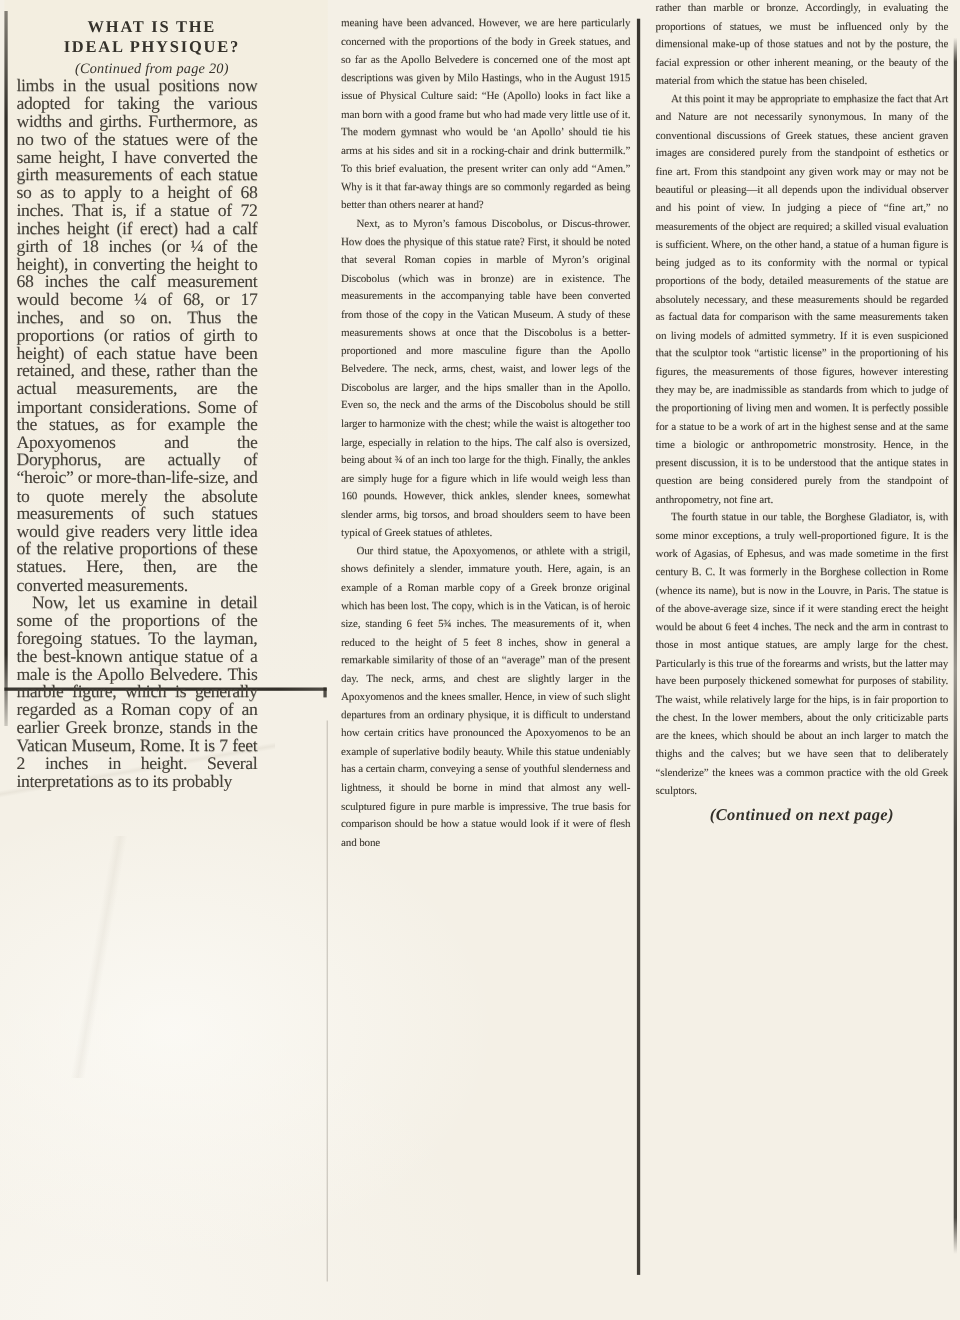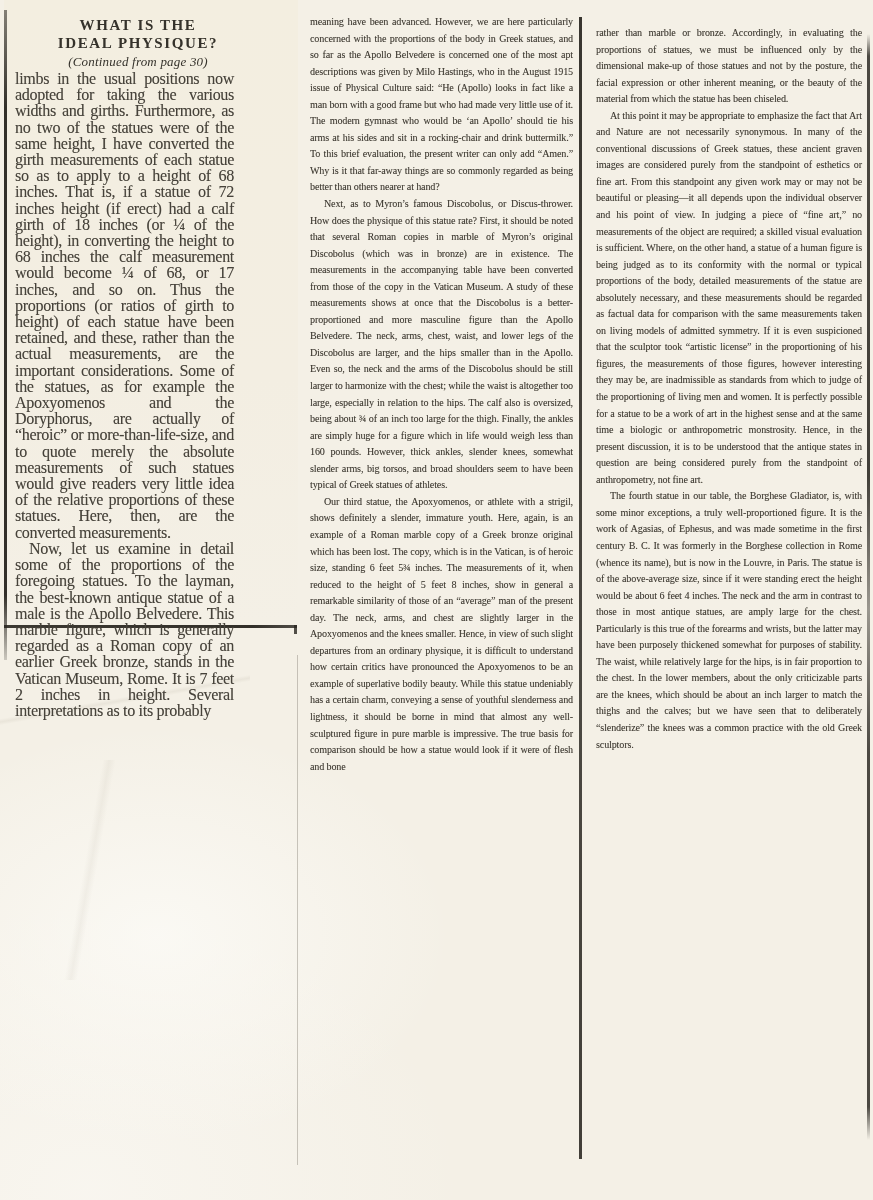--- a/index.html
+++ b/index.html
@@ -29,21 +29,21 @@
 
   .title-block{margin:16px 0 0 34px;width:200px;text-align:center;color:#35322b;}
   .title{font-weight:bold;font-size:15px;line-height:18px;letter-spacing:1.6px;}
   .continued-from{font-style:italic;font-size:13px;line-height:16px;margin-top:2px;letter-spacing:.2px;}
 
   .coltext p{margin:0;text-align:justify;color:var(--ink);}
   .col1text{position:absolute;left:15px;top:71px;width:219px;}
   .col1text p{font-size:16px;line-height:16.2px;letter-spacing:-0.3px;color:var(--ink1);
     text-shadow:.2px .2px .3px rgba(70,66,58,.35);}
   .col2{position:absolute;left:310px;top:14px;width:263px;}
-  .col3{position:absolute;left:596px;top:25px;width:266px;}
+  .col3{position:absolute;left:596px;top:0;width:266px;}
   .col2 p,.col3 p{font-size:10px;line-height:16.55px;letter-spacing:-0.1px;
     text-shadow:.2px .2px .3px rgba(62,58,50,.35);}
   .indent{text-indent:14px;}
 
   .divider{position:absolute;left:579px;top:17px;width:3px;height:1142px;
     background:linear-gradient(180deg,rgba(46,43,37,.95),rgba(46,43,37,.85) 60%,rgba(46,43,37,.9));}
   .right-edge{position:absolute;left:867px;top:34px;width:3px;height:1106px;
     background:linear-gradient(180deg,rgba(46,43,37,0) 0%,rgba(46,43,37,.85) 2%,rgba(46,43,37,.9) 40%,
       rgba(46,43,37,.45) 52%,rgba(46,43,37,.85) 65%,rgba(46,43,37,.85) 97%,rgba(46,43,37,0) 100%);}
 
@@ -61,21 +61,21 @@
 
 <div class="page">
 
   <div class="crease crease-1"></div>
   <div class="crease crease-2"></div>
 
   <section class="clipping1">
     <header class="title-block">
       <div class="title">WHAT IS THE</div>
       <div class="title">IDEAL PHYSIQUE?</div>
-      <div class="continued-from">(Continued from page 30)</div>
+      <div class="continued-from">(Continued from page 20)</div>
     </header>
   </section>
 
   <div class="clip-edge-left"></div>
   <div class="clip-edge-bottom"></div>
   <div class="clip-edge-hook"></div>
   <div class="clip2-edge"></div>
 
   <section class="coltext col1text">
     <p>limbs in the usual positions now adopted for taking the various widths and girths. Furthermore, as no two of the statues were of the same height, I have converted the girth measurements of each statue so as to apply to a height of 68 inches. That is, if a statue of 72 inches height (if erect) had a calf girth of 18 inches (or ¼ of the height), in converting the height to 68 inches the calf measurement would become ¼ of 68, or 17 inches, and so on. Thus the proportions (or ratios of girth to height) of each statue have been retained, and these, rather than the actual measurements, are the important considerations. Some of the statues, as for example the Apoxyomenos and the Doryphorus, are actually of “heroic” or more-than-life-size, and to quote merely the absolute measurements of such statues would give readers very little idea of the relative proportions of these statues. Here, then, are the converted measurements.</p>
@@ -88,15 +88,16 @@
     <p class="indent">Our third statue, the Apoxyomenos, or athlete with a strigil, shows definitely a slender, immature youth. Here, again, is an example of a Roman marble copy of a Greek bronze original which has been lost. The copy, which is in the Vatican, is of heroic size, standing 6 feet 5¾ inches. The measurements of it, when reduced to the height of 5 feet 8 inches, show in general a remarkable similarity of those of an “average” man of the present day. The neck, arms, and chest are slightly larger in the Apoxyomenos and the knees smaller. Hence, in view of such slight departures from an ordinary physique, it is difficult to understand how certain critics have pronounced the Apoxyomenos to be an example of superlative bodily beauty. While this statue undeniably has a certain charm, conveying a sense of youthful slenderness and lightness, it should be borne in mind that almost any well-sculptured figure in pure marble is impressive. The true basis for comparison should be how a statue would look if it were of flesh and bone</p>
   </section>
 
   <div class="divider"></div>
   <div class="right-edge"></div>
 
   <section class="coltext col3">
     <p>rather than marble or bronze. Accordingly, in evaluating the proportions of statues, we must be influenced only by the dimensional make-up of those statues and not by the posture, the facial expression or other inherent meaning, or the beauty of the material from which the statue has been chiseled.</p>
     <p class="indent">At this point it may be appropriate to emphasize the fact that Art and Nature are not necessarily synonymous. In many of the conventional discussions of Greek statues, these ancient graven images are considered purely from the standpoint of esthetics or fine art. From this standpoint any given work may or may not be beautiful or pleasing—it all depends upon the individual observer and his point of view. In judging a piece of “fine art,” no measurements of the object are required; a skilled visual evaluation is sufficient. Where, on the other hand, a statue of a human figure is being judged as to its conformity with the normal or typical proportions of the body, detailed measurements of the statue are absolutely necessary, and these measurements should be regarded as factual data for comparison with the same measurements taken on living models of admitted symmetry. If it is even suspicioned that the sculptor took “artistic license” in the proportioning of his figures, the measurements of those figures, however interesting they may be, are inadmissible as standards from which to judge of the proportioning of living men and women. It is perfectly possible for a statue to be a work of art in the highest sense and at the same time a biologic or anthropometric monstrosity. Hence, in the present discussion, it is to be understood that the antique states in question are being considered purely from the standpoint of anthropometry, not fine art.</p>
     <p class="indent">The fourth statue in our table, the Borghese Gladiator, is, with some minor exceptions, a truly well-proportioned figure. It is the work of Agasias, of Ephesus, and was made sometime in the first century B. C. It was formerly in the Borghese collection in Rome (whence its name), but is now in the Louvre, in Paris. The statue is of the above-average size, since if it were standing erect the height would be about 6 feet 4 inches. The neck and the arm in contrast to those in most antique statues, are amply large for the chest. Particularly is this true of the forearms and wrists, but the latter may have been purposely thickened somewhat for purposes of stability. The waist, while relatively large for the hips, is in fair proportion to the chest. In the lower members, about the only criticizable parts are the knees, which should be about an inch larger to match the thighs and the calves; but we have seen that to deliberately “slenderize” the knees was a common practice with the old Greek sculptors.</p>
+    <div class="continued-next">(Continued on next page)</div>
   </section>
 
 </div>
 
 </body></html>

